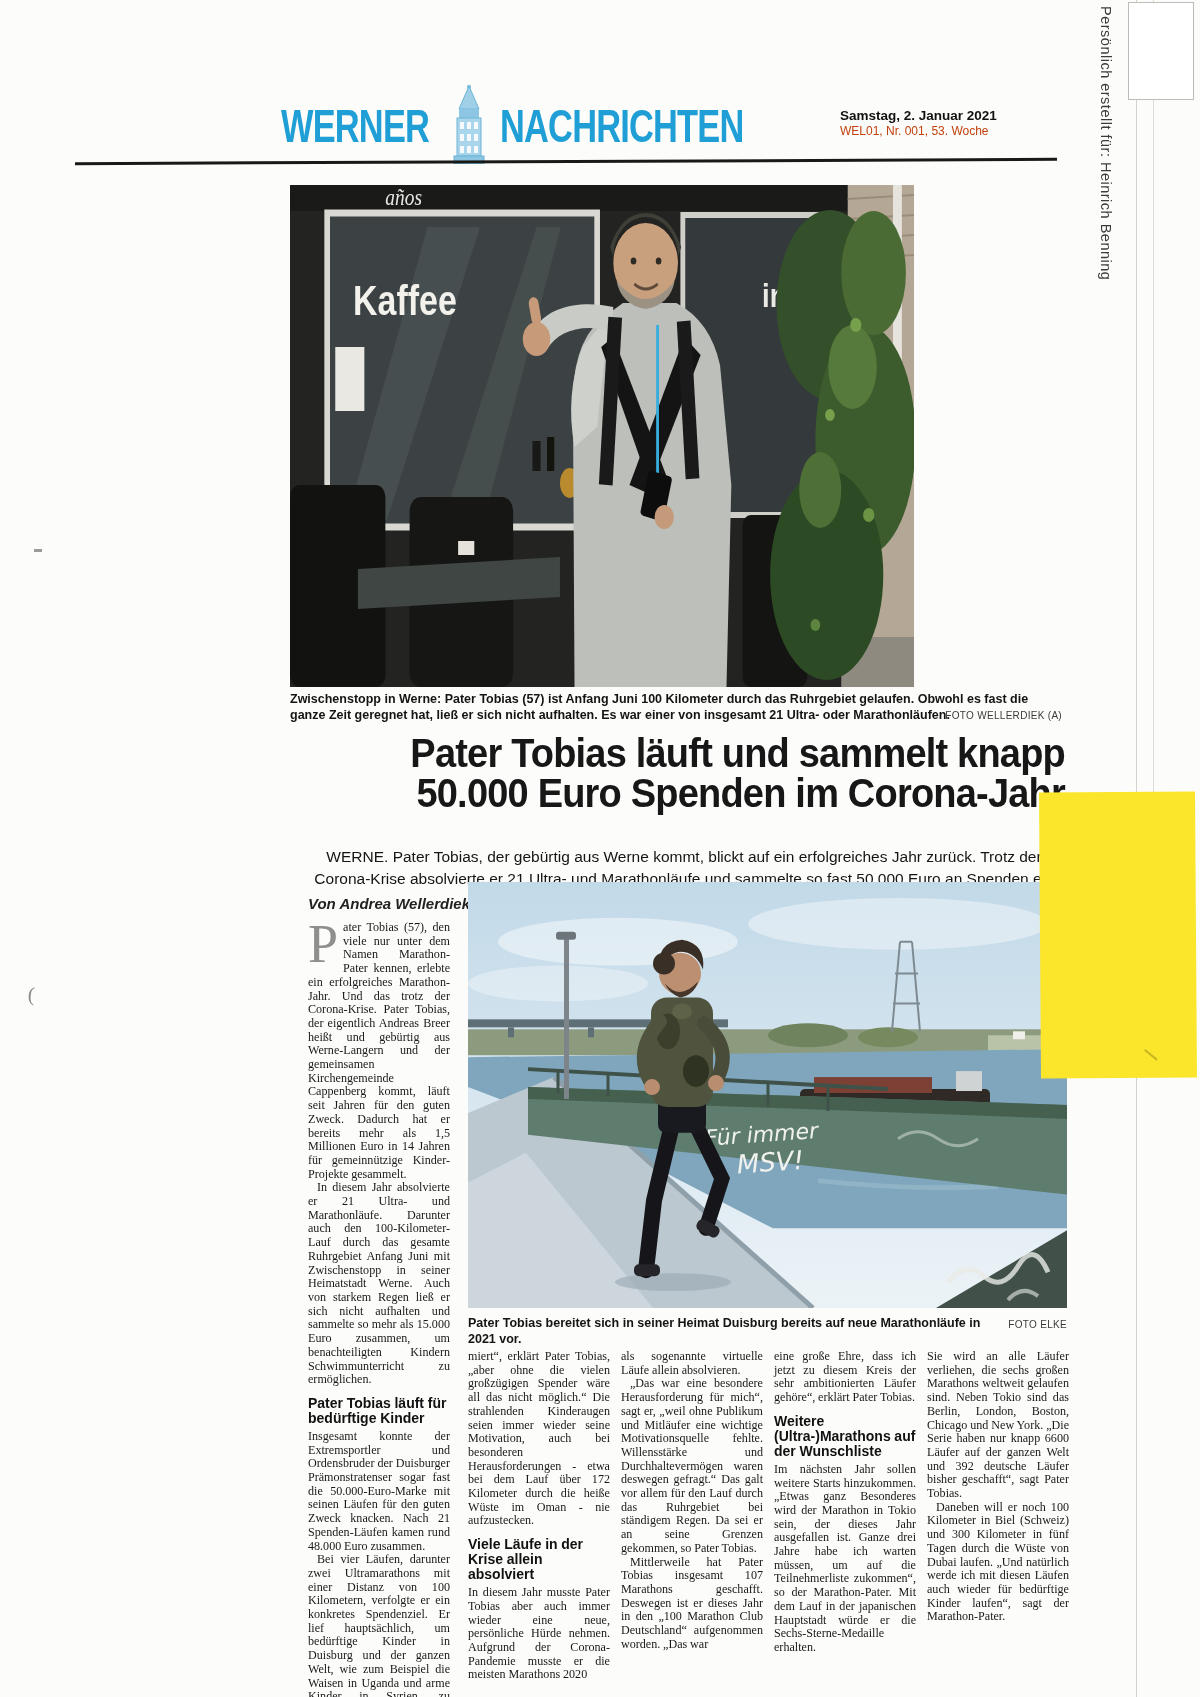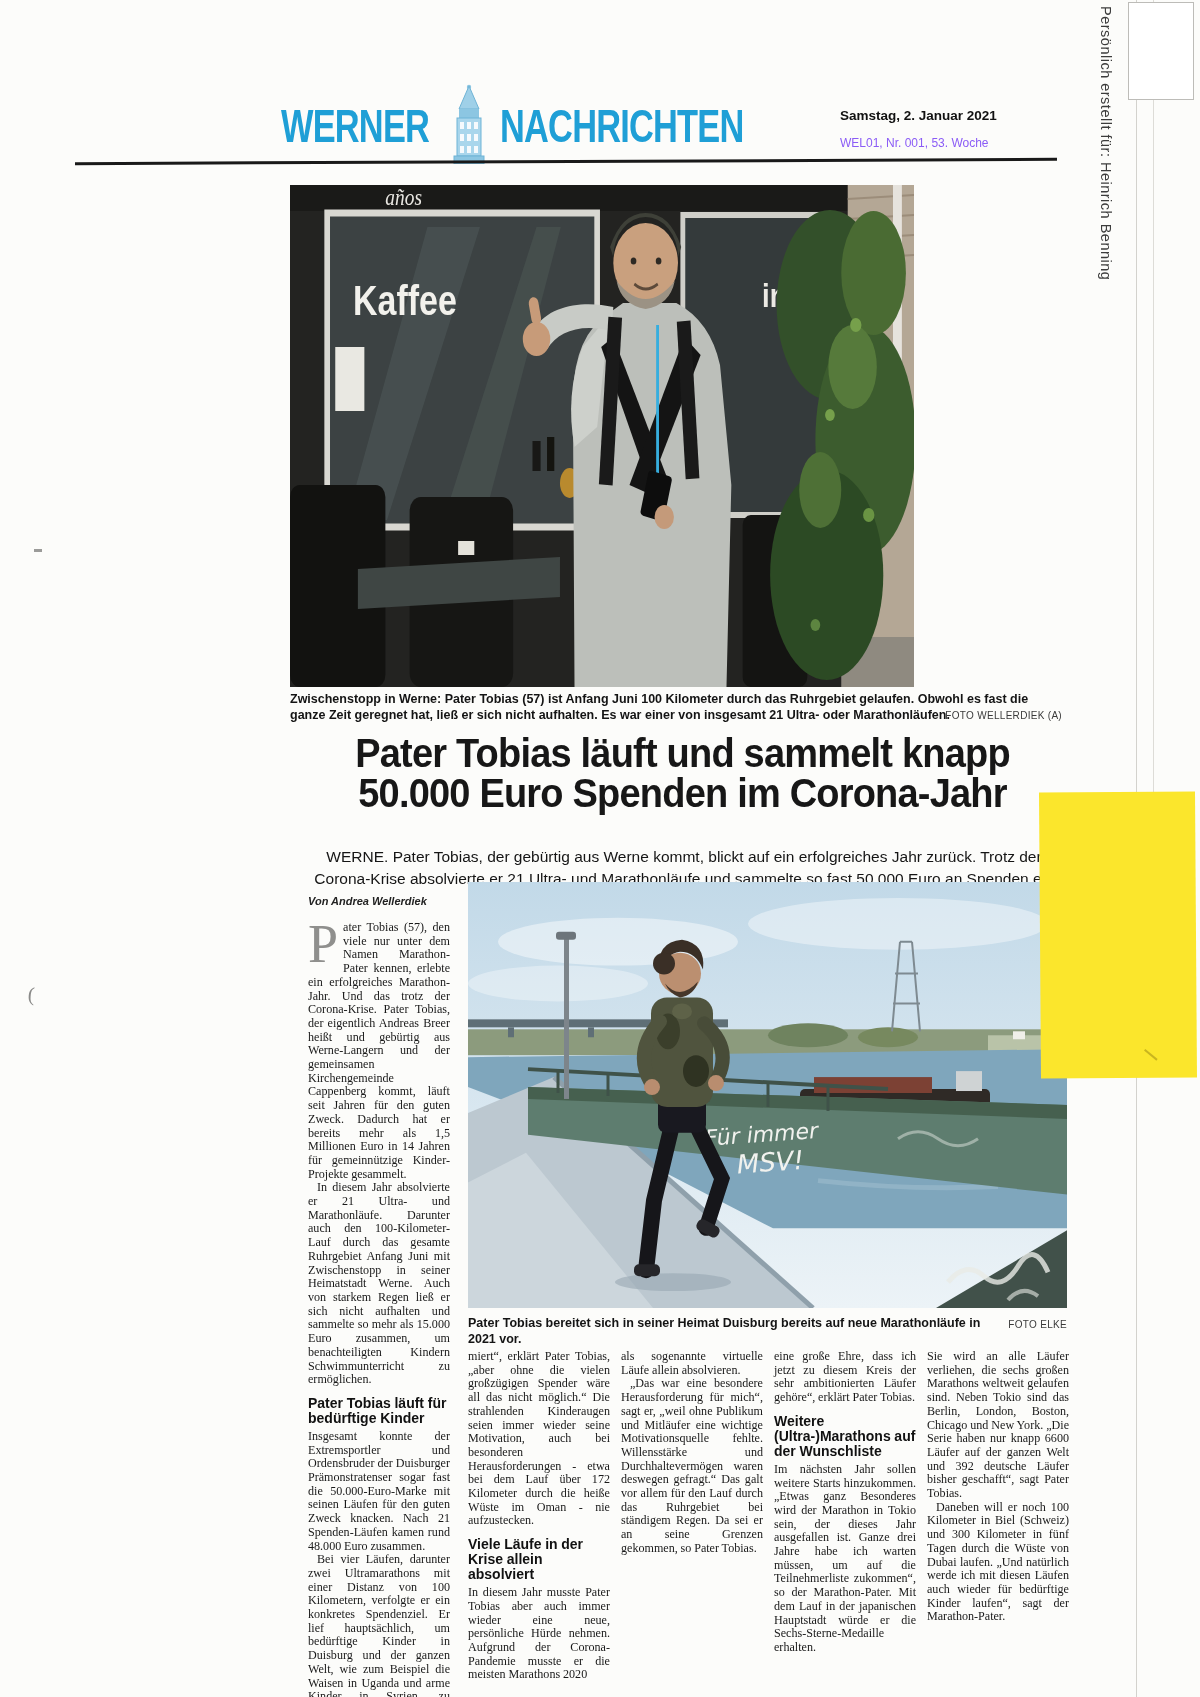--- a/index.html
+++ b/index.html
@@ -13,44 +13,44 @@
   .corner-box{position:absolute;left:1128px;top:2px;width:64px;height:96px;background:#fff;border:1px solid #bdbcb8;}
   
   .mast-word{position:absolute;font-family:"Liberation Sans",sans-serif;font-weight:700;
         font-size:43px;letter-spacing:-1px;color:var(--brand,#1f9fd6);transform:scaleX(.8) scaleY(1.08);transform-origin:left top;white-space:nowrap;}
   .mast-left{left:281px;top:100px;}
   .mast-right{left:500px;top:100px;}
   .tower{position:absolute;left:446px;top:84px;}
   .dateblock{position:absolute;left:840px;top:108px;width:220px;text-align:left;
         font-family:"Liberation Sans",sans-serif;}
   .date-line{font-size:13.5px;font-weight:700;color:#111;}
-  .issue-line{font-size:12px;color:#8b5cf6;margin-top:13px;}
+  .issue-line{font-size:12px;color:#c2410c;margin-top:1px;}
   .rule{position:absolute;left:75px;top:160px;width:982px;height:3px;background:var(--rule,#191919);transform:rotate(-.25deg);}
   
   .photo1{position:absolute;left:290px;top:185px;width:624px;height:502px;}
   .photo2{position:absolute;left:468px;top:882px;width:599px;height:426px;}
   .photo1 svg,.photo2 svg{display:block;width:100%;height:100%;}
   
   .caption{position:absolute;font-family:"Liberation Sans",sans-serif;font-weight:700;
         font-size:12.5px;line-height:15.5px;color:#141414;}
   .cap1{left:290px;top:692px;width:772px;}
   .cap1 .credit{position:absolute;right:0;top:16px;}
   .cap2{left:468px;top:1316px;width:599px;}
   .cap2 .credit{position:absolute;right:0;top:1px;}
   .credit{font-weight:400;font-size:10px;color:#3a3a3a;letter-spacing:.3px;}
   
-  .headline{position:absolute;left:300px;top:733px;width:765px;text-align:center;
+  .headline{position:absolute;left:300px;top:733px;width:765px;text-align:right;
         font-family:"Liberation Sans",sans-serif;font-weight:700;font-size:38px;line-height:40px;
         letter-spacing:-.8px;color:#171717;}
   .headline span{display:block;white-space:nowrap;transform:scaleY(1.06);}
   .lead{position:absolute;left:312px;top:846px;width:744px;text-align:center;
         font-family:"Liberation Sans",sans-serif;font-size:15.5px;line-height:21.5px;color:#151515;}
   .lead span{display:block;white-space:nowrap;}
   .byline{position:absolute;left:308px;top:895px;font-family:"Liberation Sans",sans-serif;
-        font-style:italic;font-weight:700;font-size:11px;color:#222;}
+        font-style:italic;font-weight:700;font-size:15px;color:#222;}
   
   .bodycol{position:absolute;width:142px;font-size:12.1px;line-height:13.7px;text-align:justify;
         hyphens:auto;-webkit-hyphens:auto;word-spacing:-.2px;color:#191919;}
   .col1{left:308px;top:921px;}
   .col2{left:468px;}
   .col3{left:621px;}
   .col4{left:774px;}
   .col5{left:927px;}
   .col2,.col3,.col4,.col5{top:1350px;}
   .para{margin:0;}
@@ -285,20 +285,21 @@
   </div>
 
   <div class="bodycol col2">
     <p class="para">miert“, erklärt Pater Tobias, „aber ohne die vielen großzügigen Spender wäre all das nicht möglich.“ Die strahlenden Kinderaugen seien immer wieder seine Motivation, auch bei besonderen Herausforderungen - etwa bei dem Lauf über 172 Kilometer durch die heiße Wüste im Oman - nie aufzustecken.</p>
     <h3 class="colhead">Viele Läufe in der Krise allein absolviert</h3>
     <p class="para">In diesem Jahr musste Pater Tobias aber auch immer wieder eine neue, persönliche Hürde nehmen. Aufgrund der Corona-Pandemie musste er die meisten Marathons 2020</p>
   </div>
   <div class="bodycol col3">
     <p class="para">als sogenannte virtuelle Läufe allein absolvieren.</p>
     <p class="para">„Das war eine besondere Herausforderung für mich“, sagt er, „weil ohne Publikum und Mitläufer eine wichtige Motivationsquelle fehlte. Willensstärke und Durchhaltevermögen waren deswegen gefragt.“ Das galt vor allem für den Lauf durch das Ruhrgebiet bei ständigem Regen. Da sei er an seine Grenzen gekommen, so Pater Tobias.</p>
+    <p class="para">Mittlerweile hat Pater Tobias insgesamt 107 Marathons geschafft. Deswegen ist er dieses Jahr in den „100 Marathon Club Deutschland“ aufgenommen worden. „Das war</p>
   </div>
   <div class="bodycol col4">
     <p class="para">eine große Ehre, dass ich jetzt zu diesem Kreis der sehr ambitionierten Läufer gehöre“, erklärt Pater Tobias.</p>
     <h3 class="colhead">Weitere (Ultra-)Marathons auf der Wunschliste</h3>
     <p class="para">Im nächsten Jahr sollen weitere Starts hinzukommen. „Etwas ganz Besonderes wird der Marathon in Tokio sein, der dieses Jahr ausgefallen ist. Ganze drei Jahre habe ich warten müssen, um auf die Teilnehmerliste zukommen“, so der Marathon-Pater. Mit dem Lauf in der japanischen Hauptstadt würde er die Sechs-Sterne-Medaille erhalten.</p>
   </div>
   <div class="bodycol col5">
     <p class="para">Sie wird an alle Läufer verliehen, die sechs großen Marathons weltweit gelaufen sind. Neben Tokio sind das Berlin, London, Boston, Chicago und New York. „Die Serie haben nur knapp 6600 Läufer auf der ganzen Welt und 392 deutsche Läufer bisher geschafft“, sagt Pater Tobias.</p>
     <p class="para">Daneben will er noch 100 Kilometer in Biel (Schweiz) und 300 Kilometer in fünf Tagen durch die Wüste von Dubai laufen. „Und natürlich werde ich mit diesen Läufen auch wieder für bedürftige Kinder laufen“, sagt der Marathon-Pater.</p>
   </div>

